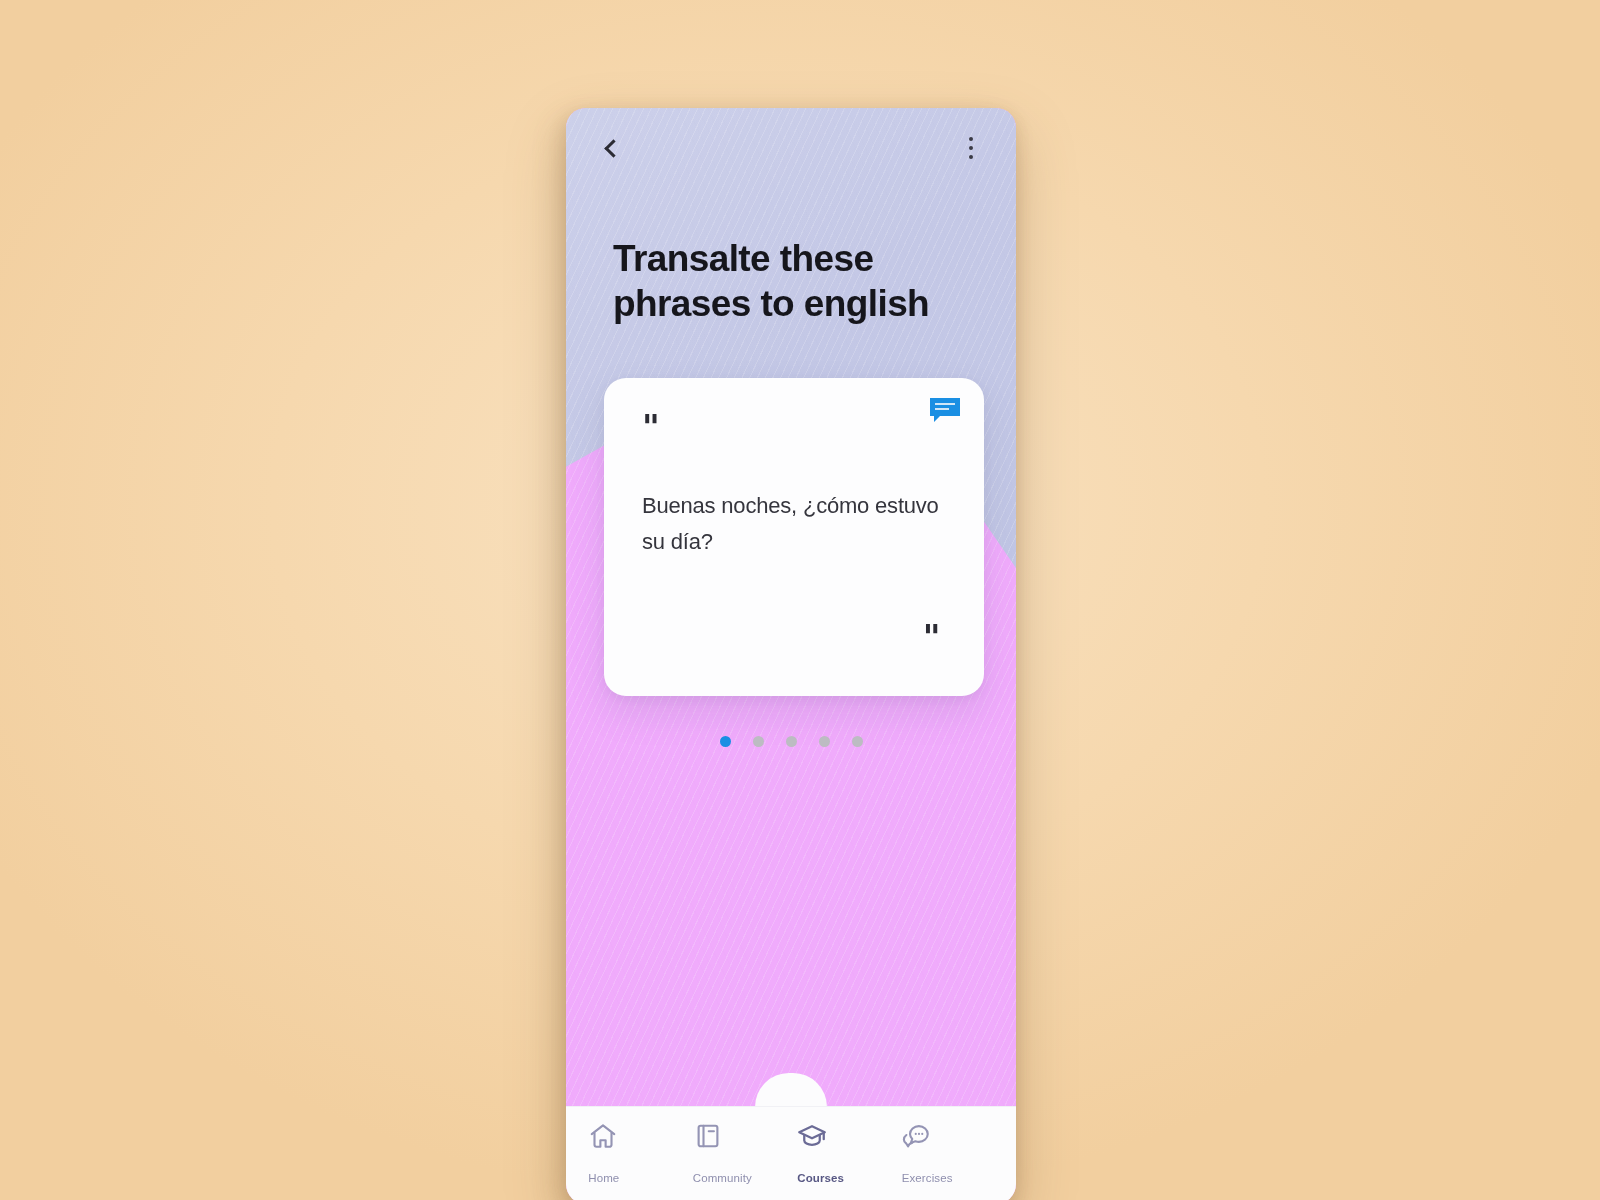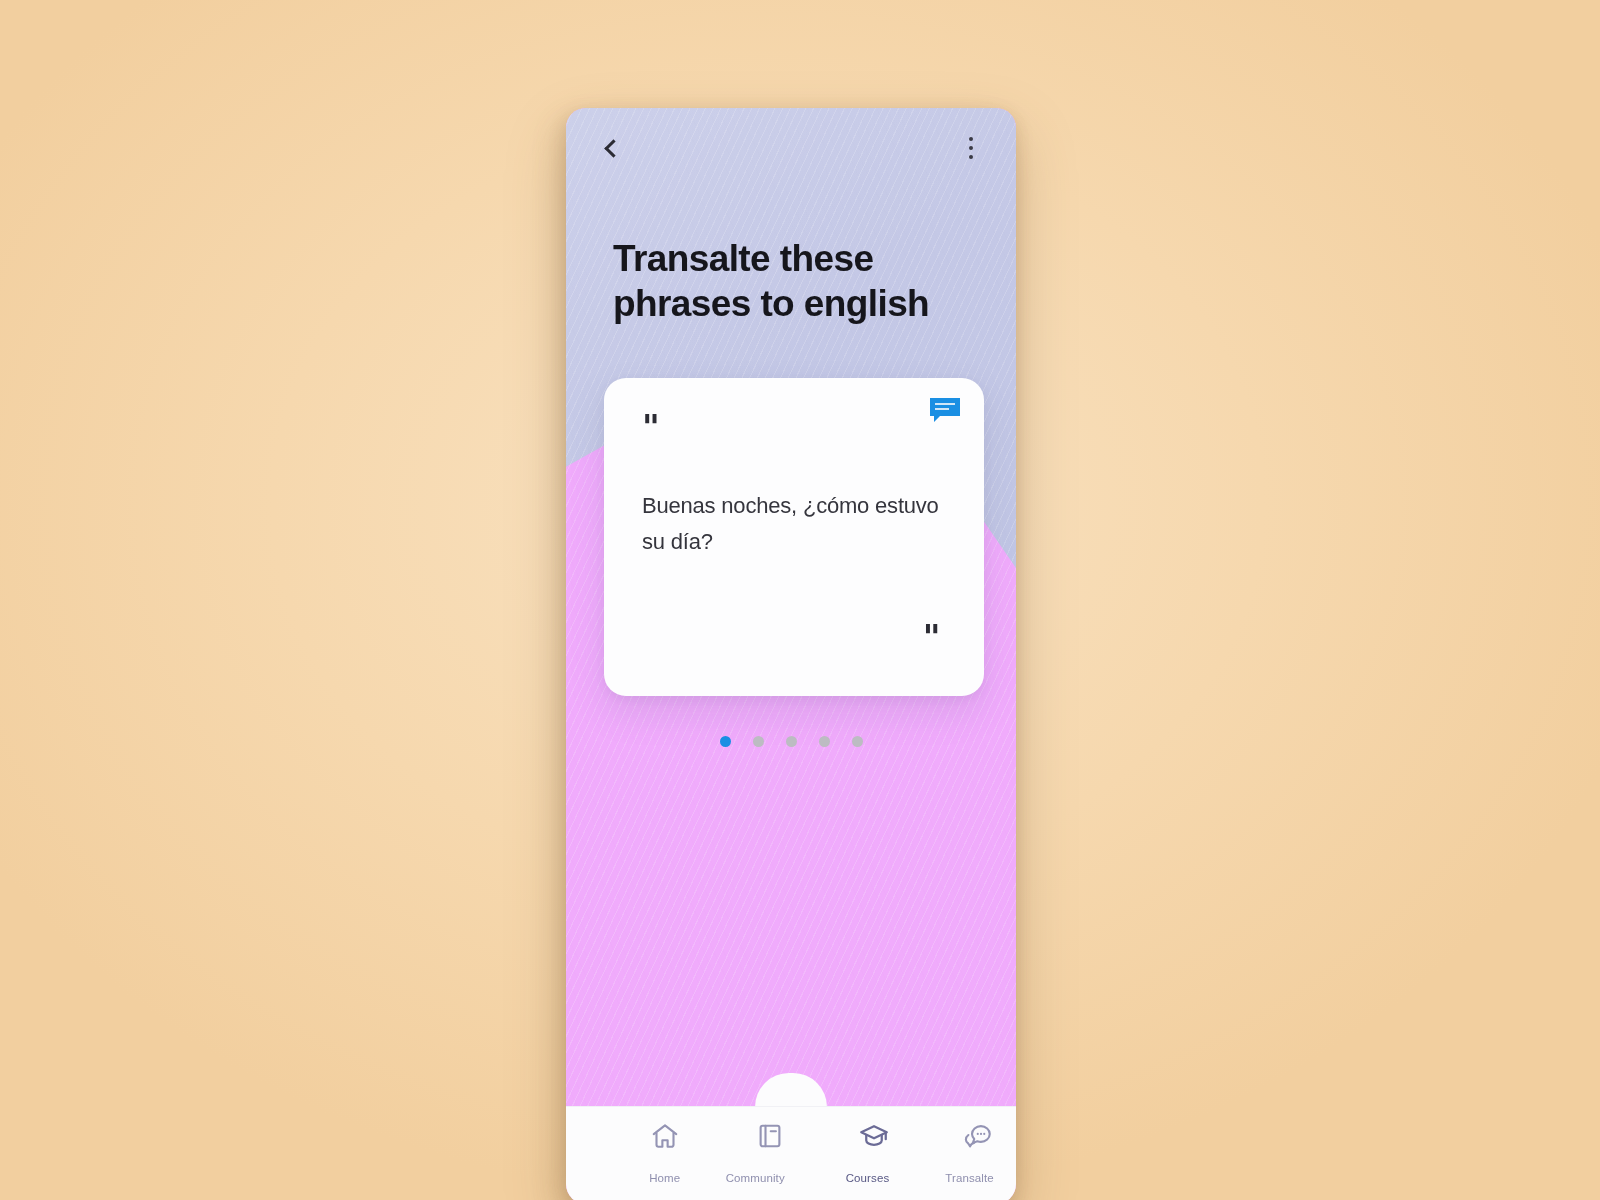--- a/index.html
+++ b/index.html
@@ -237,32 +237,32 @@
     display: flex;
     align-items: center;
     justify-content: space-around;
     padding: 0 16px 6px;
     z-index: 7;
     border-top: 1px solid rgba(170,170,190,0.13);
   }
   .nav-item {
     display: flex;
     flex-direction: column;
-    align-items: flex-end;
+    align-items: flex-start;
     gap: 21px;
     cursor: pointer;
     width: 92px;
   }
   .nav-icon { width: 30px; height: 30px; display: block; }
   .nav-label {
     font-size: 11.5px;
     color: #8f8fae;
     letter-spacing: .1px;
   }
-  .nav-item.active .nav-label { color: #585884; font-weight: 400; margin-left: 32px; }
+  .nav-item.active .nav-label { color: #585884; font-weight: 700; }
 </style>
 </head>
 <body>
 
 <div id="backdrop"></div>
 
 <div id="phone">
 
   <div class="header-shape"></div>
 
@@ -344,19 +344,19 @@
     <div class="nav-item">
       <span class="nav-icon">
         <svg viewBox="0 0 24 24" width="30" height="30" fill="none" stroke="#9494b4" stroke-width="1.7" stroke-linecap="round" stroke-linejoin="round">
           <path d="M20.6 10.4c0 3.5-3.2 6.3-7.1 6.3-1 0-1.9-.2-2.8-.5l-3.6 1.3 1.1-3.1a5.9 5.9 0 0 1-1.8-4c0-3.5 3.2-6.3 7.1-6.3s7.1 2.8 7.1 6.3z"></path>
           <path d="M8.2 17.4c-1.6.5-3 1.5-3.3 2.9l-1.5-2.3c-1.2-.8-1.9-2-1.9-3.3 0-1.4.8-2.6 2-3.5"></path>
           <circle cx="11" cy="10.3" r=".85" fill="#9494b4" stroke="none"></circle>
           <circle cx="13.6" cy="10.3" r=".85" fill="#9494b4" stroke="none"></circle>
           <circle cx="16.2" cy="10.3" r=".85" fill="#9494b4" stroke="none"></circle>
         </svg>
       </span>
-      <span class="nav-label">Transalte</span>
+      <span class="nav-label">Exercises</span>
     </div>
 
   </nav>
 
   <div class="texture"></div>
 </div>
 
 </body></html>

